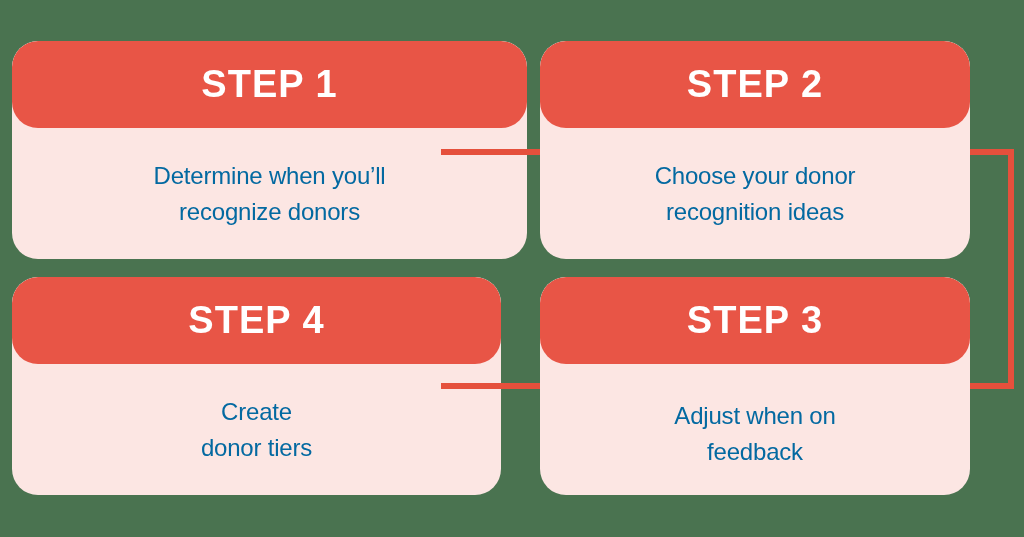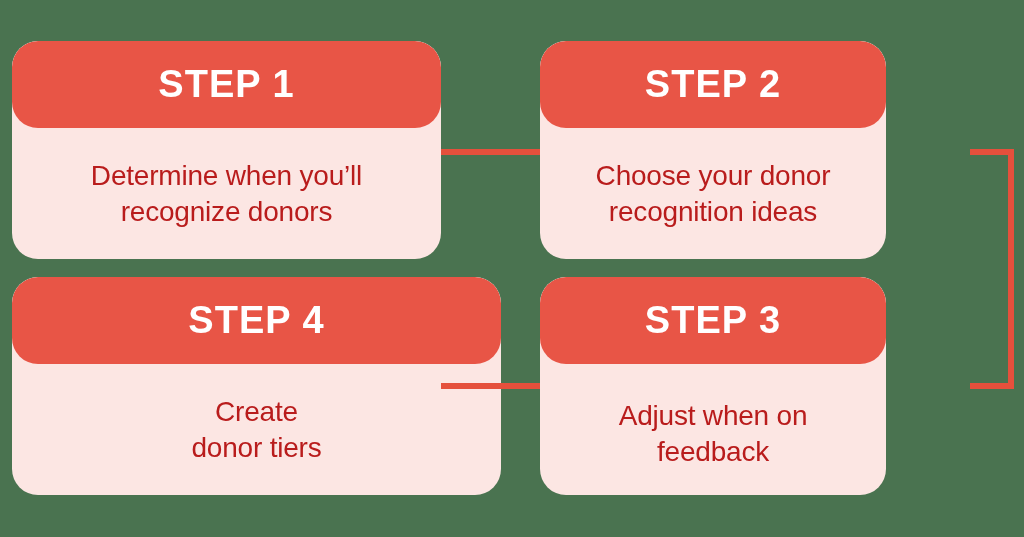--- a/index.html
+++ b/index.html
@@ -9,21 +9,21 @@
   body {
     width: 1024px;
     height: 537px;
     position: relative;
     background: #4A7350;
     overflow: hidden;
     font-family: "Liberation Sans", sans-serif;
   }
   .card {
     position: absolute;
-    width: 346px;
+    width: 430px;
     height: 218px;
     background: #FCE6E3;
     border-radius: 26px;
     overflow: hidden;
     display: flex;
     flex-direction: column;
   }
   .card-header {
     height: 87px;
     flex: 0 0 87px;
@@ -36,27 +36,27 @@
     font-size: 38px;
     font-weight: bold;
     letter-spacing: 1px;
   }
   .card-body {
     flex: 1 1 auto;
     display: flex;
     align-items: center;
     justify-content: center;
     text-align: center;
-    color: #b91c1c;
-    font-size: 28px;
+    color: #0369a1;
+    font-size: 24px;
     line-height: 36px;
     white-space: pre-line;
     letter-spacing: -0.2px;
   }
-  #card-step1 { left: 12px;  top: 41px;  width: 429px; justify-content: center; }
+  #card-step1 { left: 12px;  top: 41px;  width: 515px; justify-content: center; }
   #card-step2 { left: 540px; top: 41px;  }
   #card-step4 { left: 12px;  top: 277px; width: 489px; }
   #card-step3 { left: 540px; top: 277px; gap: 8px; }
 
   .connector {
     position: absolute;
     background: #E5503C;
   }
   #conn-step1-step2      { left: 441px;  top: 149px; width: 99px;  height: 6px; }
   #conn-step2-out        { left: 970px;  top: 149px; width: 44px;  height: 6px; }

